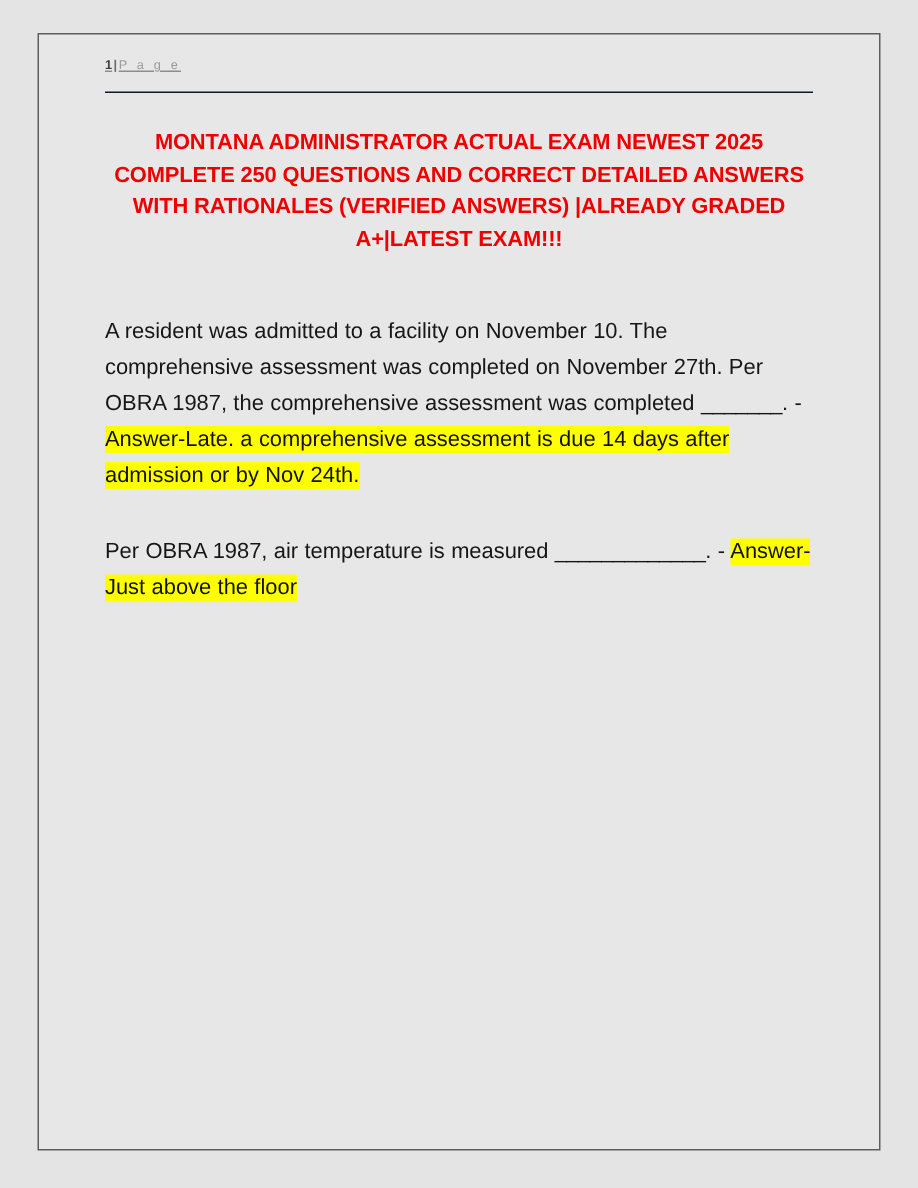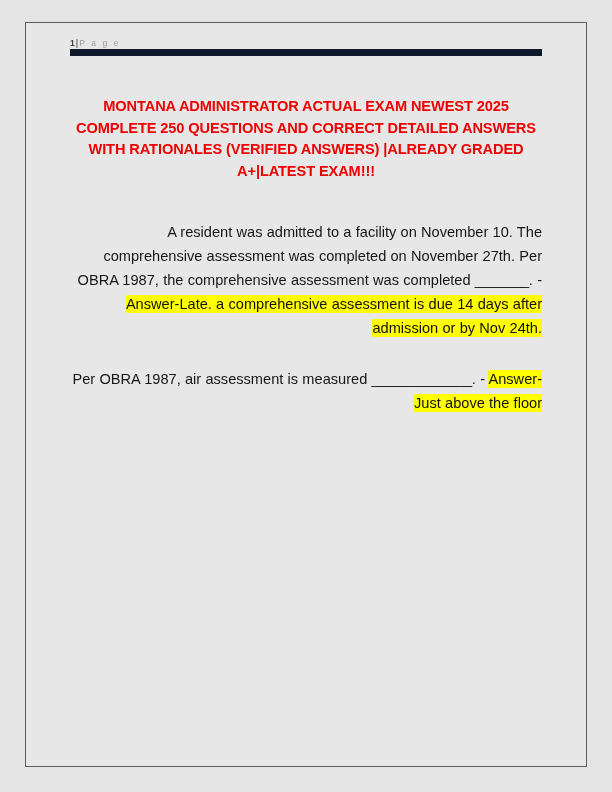--- a/index.html
+++ b/index.html
@@ -32,64 +32,65 @@
     top: 0;
     right: 0;
     bottom: 0;
     padding: 0 44px;
     box-sizing: border-box;
   }
 
   
   .page-header {
     padding-top: 14px;
-    padding-bottom: 0;
-    border-bottom: 7px solid #0f172a;
+    padding-bottom: 12px;
+    border-bottom: 1px solid #0f172a;
     font-size: 8.5px;
     line-height: 12px;
     color: #8d8d8d;
     white-space: nowrap;
+    text-decoration: underline;
   }
   .page-header .pg-num {
     font-weight: bold;
     color: #3f3f3f;
     letter-spacing: 0;
   }
   .page-header .pg-bar {
     font-weight: bold;
     color: #6d6d6d;
     padding: 0 1px;
   }
   .page-header .pg-word {
     letter-spacing: 2.1px;
     color: #9a9a9a;
   }
 
   
   .doc-title {
-    margin: 40px 0 0 0;
+    margin: 23px 0 0 0;
     text-align: center;
     font-size: 14.6px;
     font-weight: bold;
     line-height: 21.5px;
     color: #ee0000;
     letter-spacing: -0.1px;
     padding: 0 2px;
   }
 
   
   .qa-list {
     margin-top: 38px;
   }
   .qa-block {
     font-size: 14.6px;
     line-height: 24px;
     color: #161616;
     margin-bottom: 27px;
-    text-align: right;
+    text-align: left;
     word-spacing: 0.2px;
   }
   .qa-block:last-child {
     margin-bottom: 0;
   }
   .qa-text {
     color: #161616;
   }
   .blank {
     letter-spacing: -0.4px;
@@ -116,19 +117,19 @@
     <h1 class="doc-title">MONTANA ADMINISTRATOR ACTUAL EXAM NEWEST 2025 COMPLETE 250 QUESTIONS AND CORRECT DETAILED ANSWERS WITH RATIONALES (VERIFIED ANSWERS) |ALREADY GRADED A+|LATEST EXAM!!!</h1>
 
     <div class="qa-list">
 
       <p class="qa-block">
         <span class="qa-text">A resident was admitted to a facility on November 10. The comprehensive assessment was completed on November 27th. Per OBRA 1987, the comprehensive assessment was completed </span><span class="blank">_______</span><span class="qa-text">. - </span><span class="hl">Answer-Late. a comprehensive assessment is due 14 days after admission or by Nov 24th.</span>
       </p>
 
 
       <p class="qa-block">
-        <span class="qa-text">Per OBRA 1987, air assessment is measured </span><span class="blank">_____________</span><span class="qa-text">. - </span><span class="hl">Answer-Just above the floor</span>
+        <span class="qa-text">Per OBRA 1987, air temperature is measured </span><span class="blank">_____________</span><span class="qa-text">. - </span><span class="hl">Answer-Just above the floor</span>
       </p>
 
 
     </div>
   </div>
 </div>
 
 </body></html>

